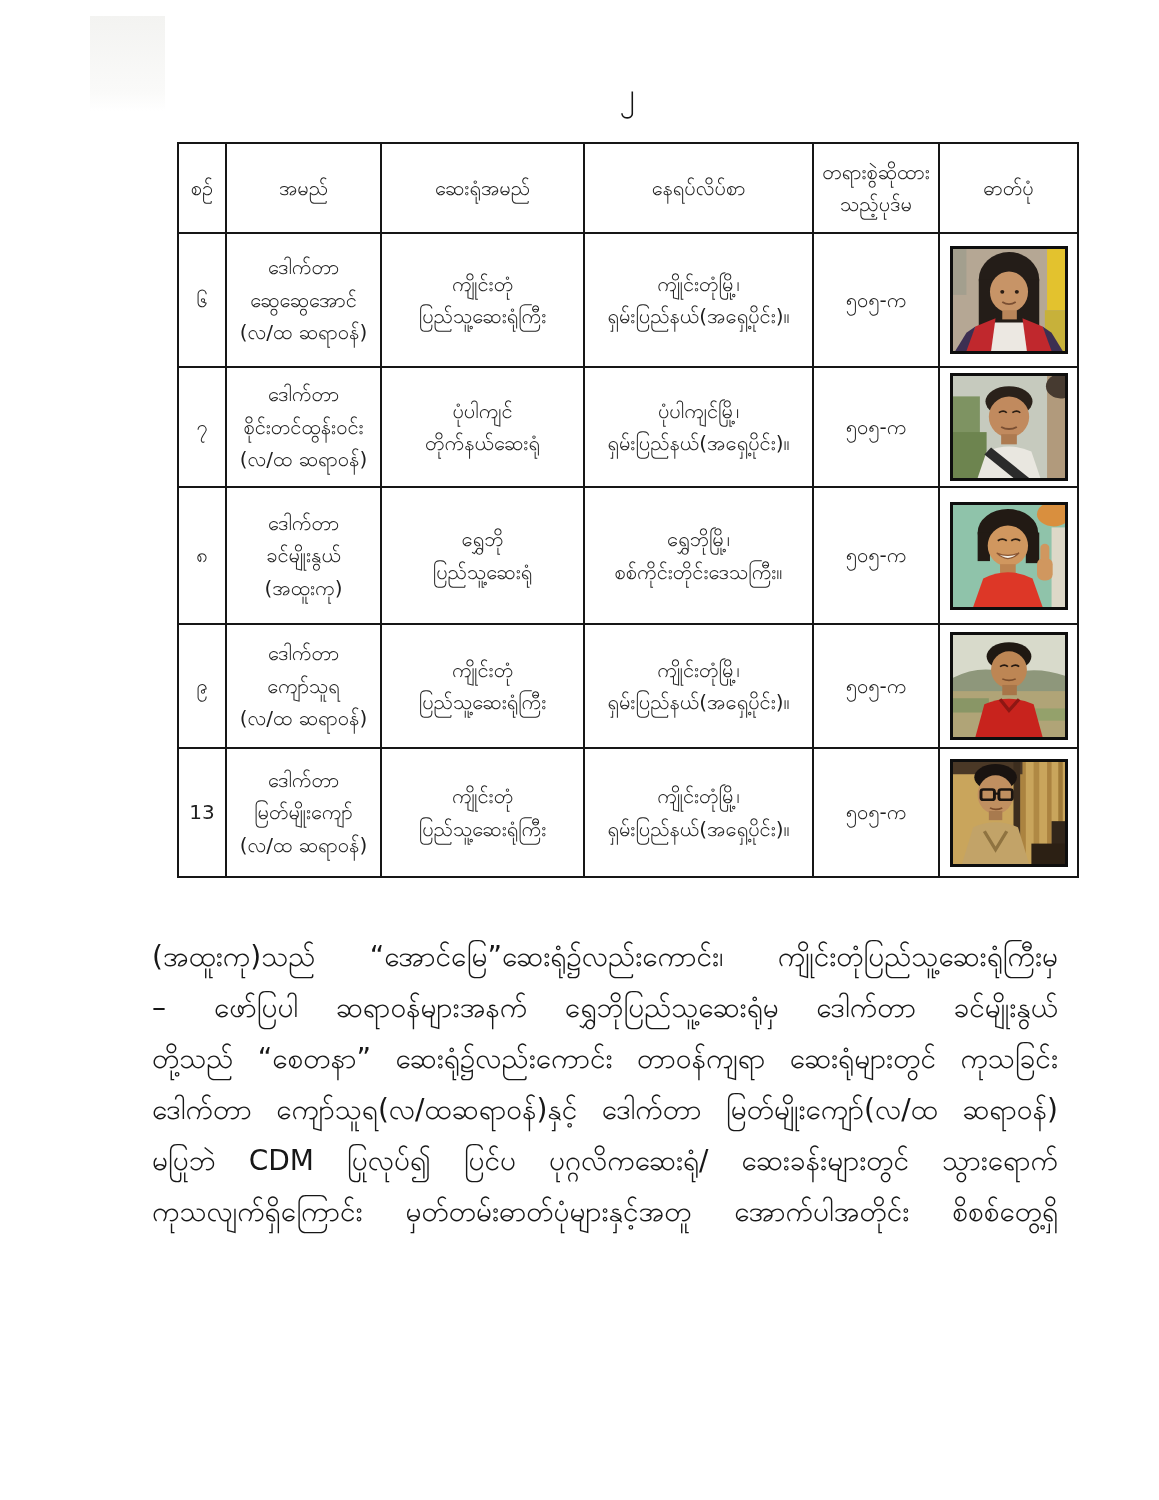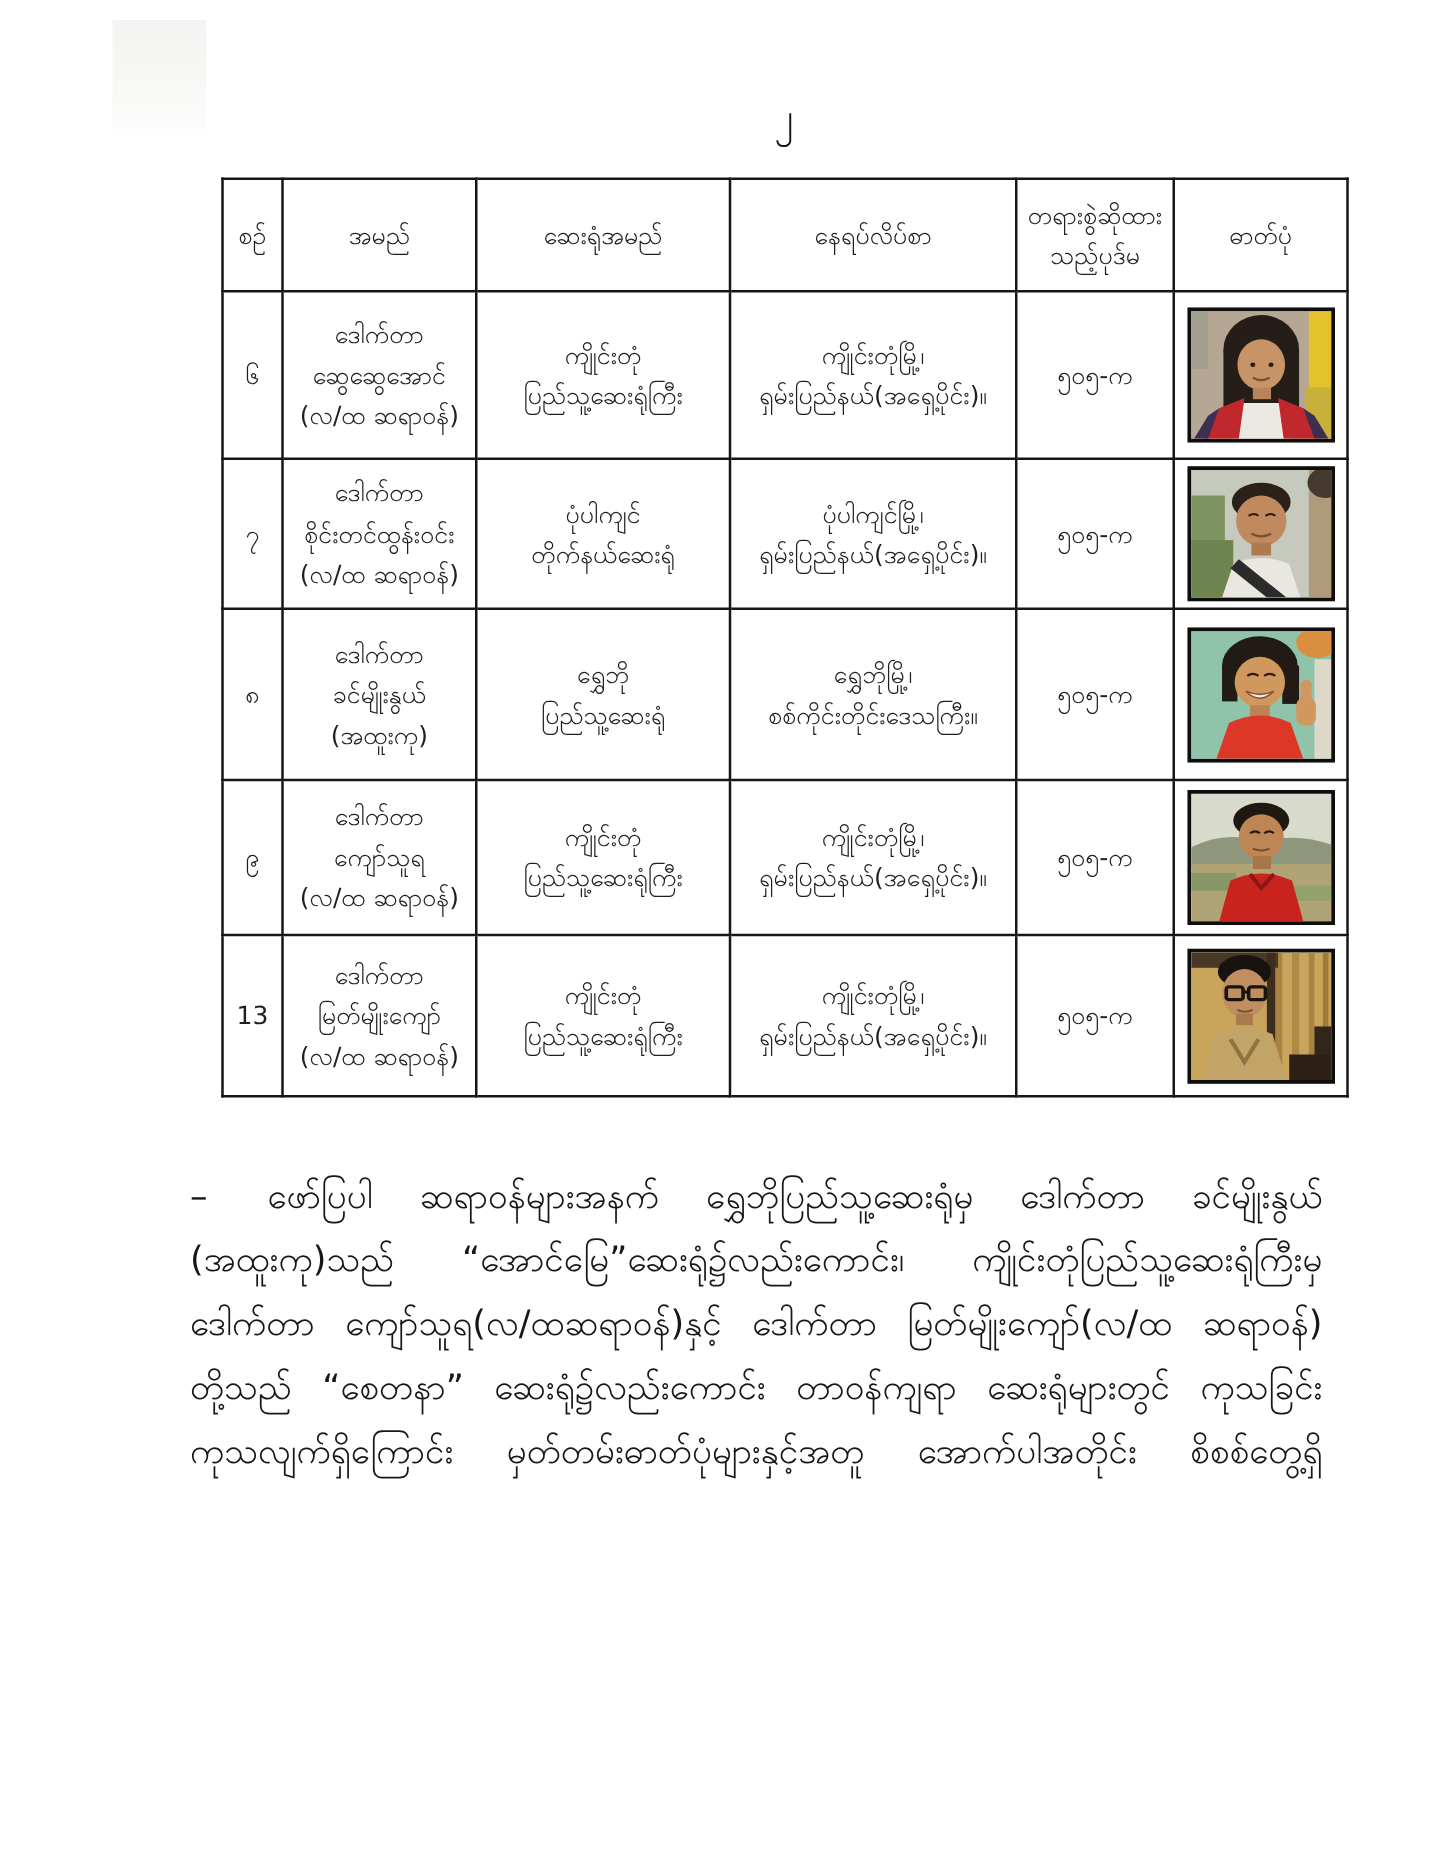--- a/index.html
+++ b/index.html
@@ -301,22 +301,23 @@
             <path d="M28 68 L38 86 L48 68" stroke="#8f7340" stroke-width="3" fill="none"></path>
             <rect x="70" y="80" width="30" height="20" fill="#2c2014"></rect>
           </svg>
         </span>
       </td>
     </tr>
   </tbody>
     </table>
 
   <div class="para">
+    <div class="para-line">(အထူးကု)သည် “အောင်မြေ”ဆေးရုံ၌လည်းကောင်း၊ ကျိုင်းတုံပြည်သူ့ဆေးရုံကြီးမှ</div>
     <div class="para-line first">
       <span class="dash">–</span><span>ဖော်ပြပါ ဆရာဝန်များအနက် ရွှေဘိုပြည်သူ့ဆေးရုံမှ ဒေါက်တာ ခင်မျိုးနွယ်</span>
     </div>
-    <div class="para-line">(အထူးကု)သည် “အောင်မြေ”ဆေးရုံ၌လည်းကောင်း၊ ကျိုင်းတုံပြည်သူ့ဆေးရုံကြီးမှ</div>
+    <div class="para-line">တို့သည် “စေတနာ” ဆေးရုံ၌လည်းကောင်း တာဝန်ကျရာ ဆေးရုံများတွင် ကုသခြင်း</div>
     <div class="para-line">ဒေါက်တာ ကျော်သူရ(လ/ထဆရာဝန်)နှင့် ဒေါက်တာ မြတ်မျိုးကျော်(လ/ထ ဆရာဝန်)</div>
-    <div class="para-line">တို့သည် “စေတနာ” ဆေးရုံ၌လည်းကောင်း တာဝန်ကျရာ ဆေးရုံများတွင် ကုသခြင်း</div>
+    <div class="para-line">မပြုဘဲ CDM ပြုလုပ်၍ ပြင်ပ ပုဂ္ဂလိကဆေးရုံ/ ဆေးခန်းများတွင် သွားရောက်</div>
     <div class="para-line">ကုသလျက်ရှိကြောင်း မှတ်တမ်းဓာတ်ပုံများနှင့်အတူ အောက်ပါအတိုင်း စိစစ်တွေ့ရှိ</div>
   </div>
 
 </div>
 
 </body></html>

